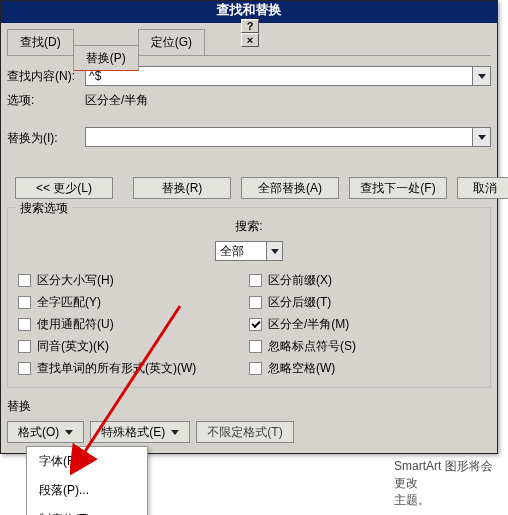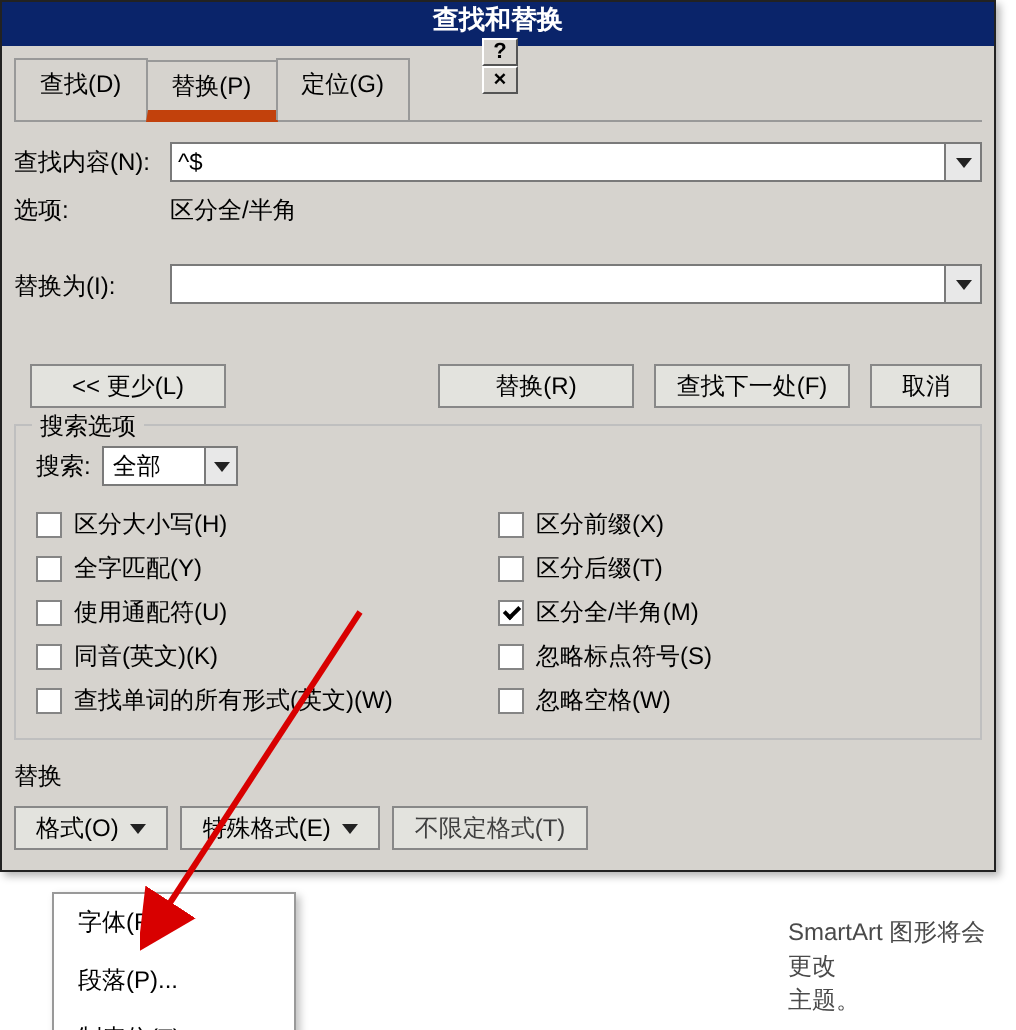--- a/index.html
+++ b/index.html
@@ -7,38 +7,38 @@
 
 .dialog { position: absolute; left: 0; top: 0; width: 498px; background: #d6d3ce; border: 1px solid #222; box-shadow: 2px 2px 4px rgba(0,0,0,.3); }
 .titlebar { height: 22px; background: #0a246a; color: #fff; display: flex; align-items: center; padding: 0 4px; flex-direction: column; }
 .titlebar .title { flex: 1; font-size: 13px; font-weight: bold; }
 .titlebar .tb-btn { width: 18px; height: 16px; background: #d6d3ce; border: 1px solid #fff; border-right-color:#555; border-bottom-color:#555; margin-left: 2px; display:flex; align-items:center; justify-content:center; color:#000; font-size:11px; font-weight:bold; }
 
 .body { padding: 6px; }
 
 .tabs { display:flex; border-bottom: 1px solid #999; margin-bottom: 10px; }
 .tab { padding: 4px 12px 3px; border:1px solid #999; border-bottom:none; background:#d6d3ce; margin-right:-1px; position:relative; }
-.tab.active { background:#d6d3ce; border-bottom:6px solid #c2410c; top:1px; }
+.tab.active { background:#d6d3ce; border-bottom:1px solid #c2410c; top:16px; }
 
 .row { display:flex; align-items:center; margin: 6px 0; }
 .lbl { width: 78px; }
 .combo { flex:1; height:20px; display:flex; }
 .combo input { flex:1; border:1px solid #7a7a7a; background:#fff; padding:1px 3px; height:20px; }
 .combo .dd { width:18px; height:20px; border:1px solid #7a7a7a; border-left:none; background:#e8e8e8; display:flex; align-items:center; justify-content:center; }
 .chev { width:0; height:0; border-left:4px solid transparent; border-right:4px solid transparent; border-top:5px solid #222; }
 
 .btnrow { display:flex; gap:10px; margin: 30px 0 8px; padding-left: 8px; }
 .btn { height:22px; border:1px solid #888; background:#e3e3de; padding:0 10px; display:inline-flex; align-items:center; justify-content:center; white-space:nowrap; }
 .btn.wide { min-width: 98px; }
 .btn.disabled { color:#404040; }
 
 .group { border:1px solid #bfbfbf; margin: 4px 0 10px; padding: 10px 10px 8px; position:relative; }
 .group .legend { position:absolute; top:-8px; left:8px; background:#d6d3ce; padding:0 4px; }
 
-.search-line { display:flex; align-items:center; gap:6px; margin-bottom:8px; }
+.search-line { display:flex; align-items:center; gap:6px; margin-bottom:8px;flex-direction:column; }
 .select { height:20px; width:68px; border:1px solid #7a7a7a; background:#fff; display:flex; align-items:center; }
 .select span { flex:1; padding:0 4px; }
 .select .dd { width:16px; height:18px; background:#e8e8e8; border-left:1px solid #7a7a7a; display:flex; align-items:center; justify-content:center; }
 
 .cols { display:flex; }
 .col { flex:1; }
 .chk { display:flex; align-items:center; height:22px; gap:6px; }
 .chk .box { width:13px; height:13px; border:1px solid #858585; background:#fff; display:flex; align-items:center; justify-content:center; }
 .chk .box .tick { width:8px; height:5px; border-left:2px solid #000; border-bottom:2px solid #000; transform: rotate(-45deg); margin-top:-2px; }
 
@@ -99,20 +99,23 @@
       </div>
     </div>
 
     <div class="btnrow">
       <div class="btn wide">
           <span>&lt;&lt; 更少(L)</span>
         </div>
       <div style="flex:1"></div>
       <div class="btn wide">
           <span>替换(R)</span>
+        </div>
+      <div class="btn wide">
+          <span>全部替换(A)</span>
         </div>
       <div class="btn wide">
           <span>查找下一处(F)</span>
         </div>
       <div class="btn" style="min-width:56px;">
           <span>取消</span>
         </div>
     </div>
 
     <div class="group">

